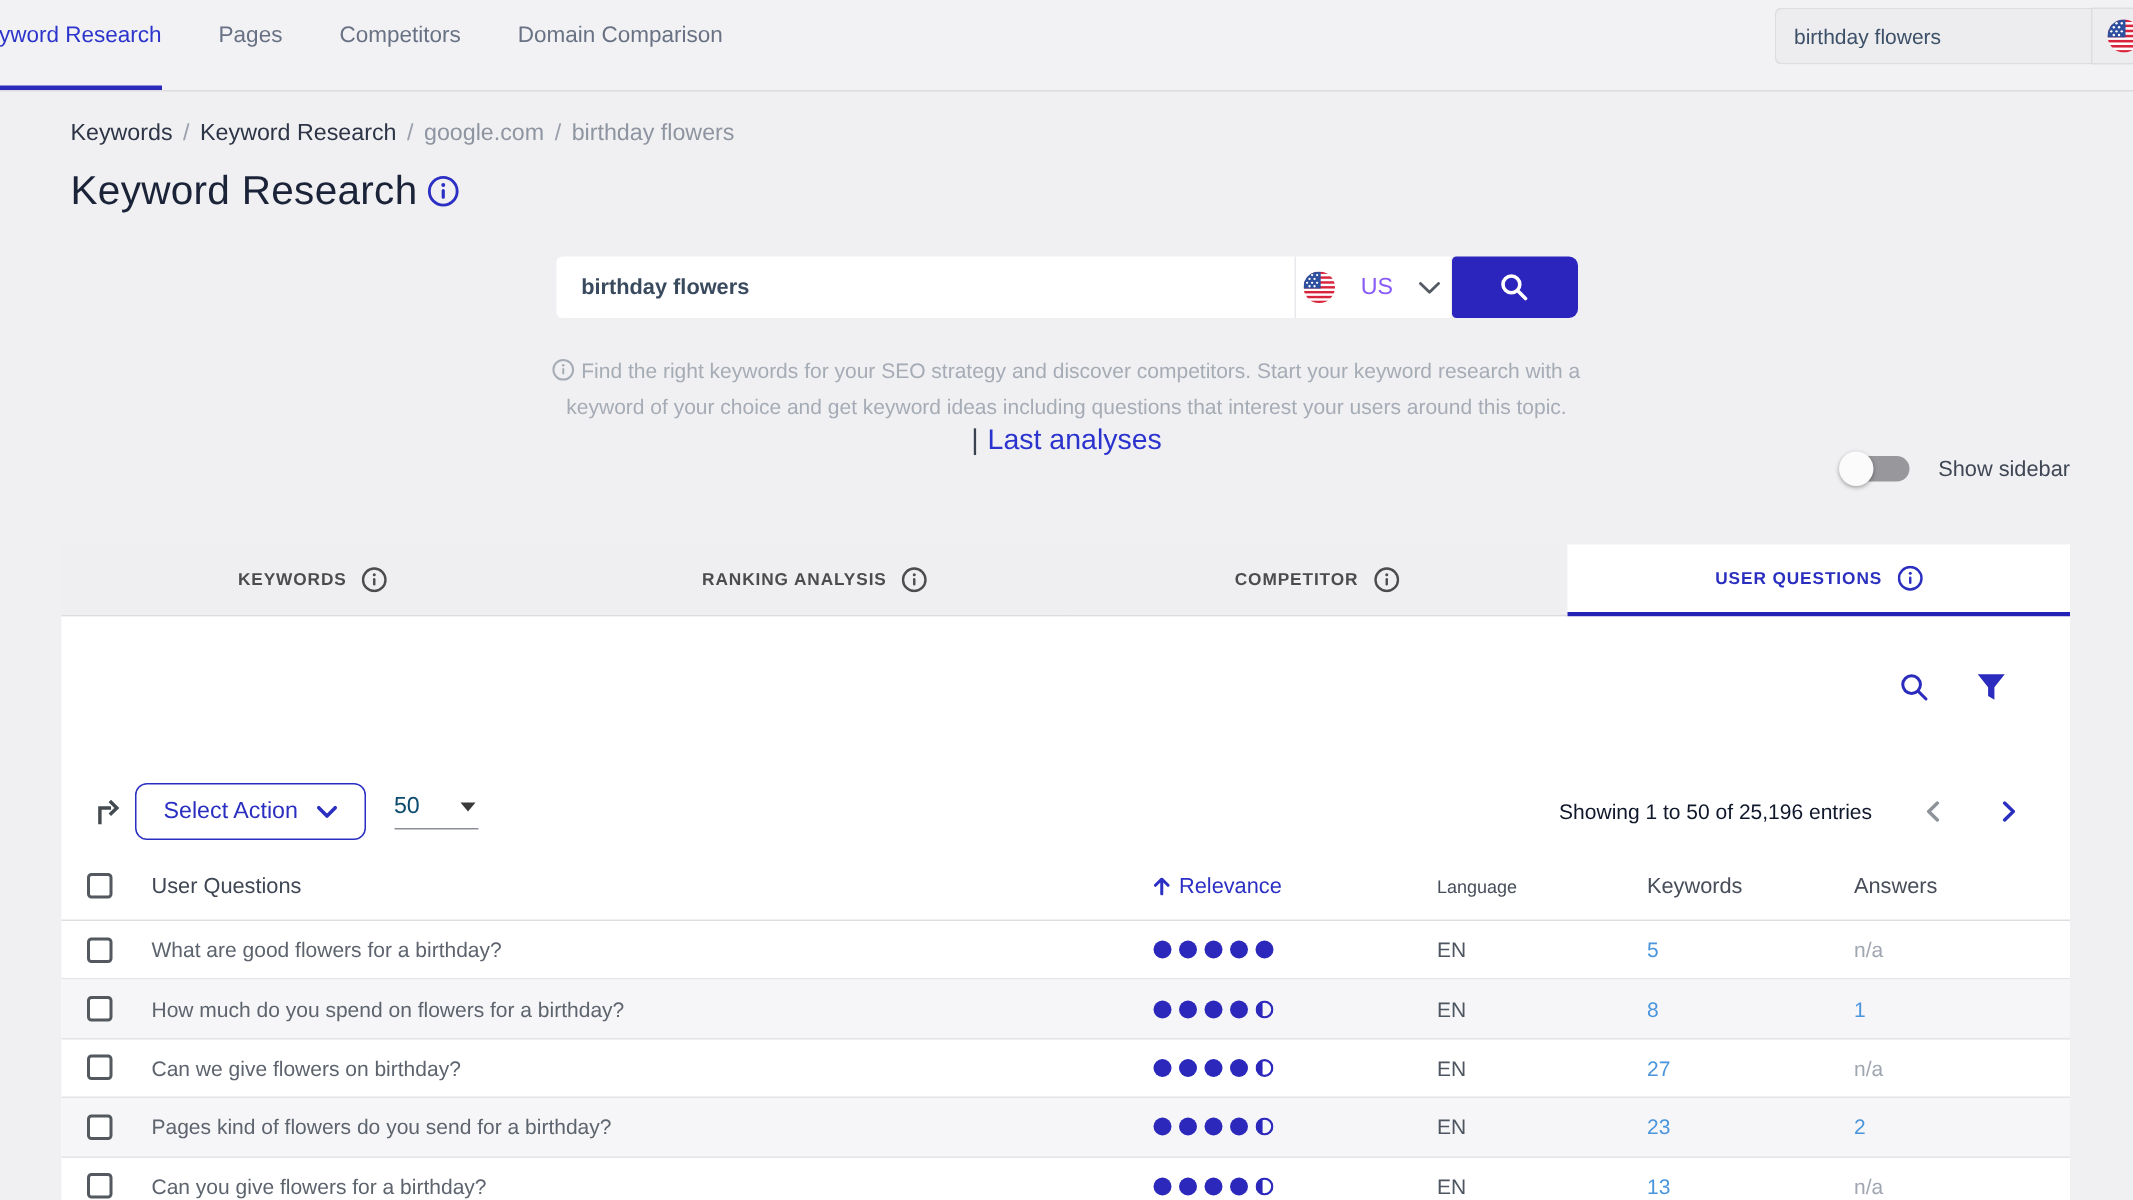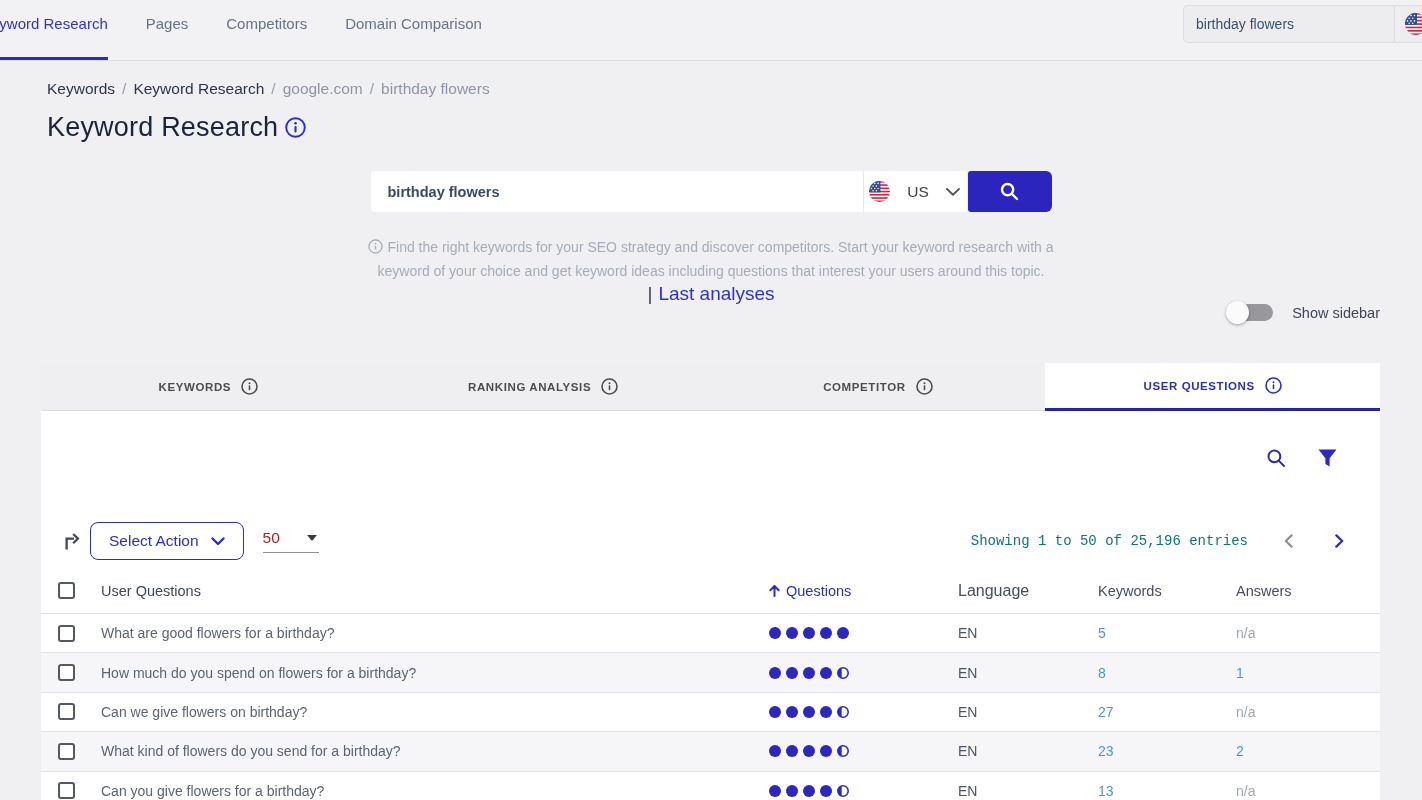--- a/index.html
+++ b/index.html
@@ -21,21 +21,21 @@
   .breadcrumb .crumb-dark { color:#2d3547; cursor:pointer; }
   .breadcrumb .sep { color:#9aa0ab; margin:0 7px; }
   .title-row { display:flex; align-items:center; margin:14px 0 0 47px; }
   .page-title { font-size:27px; font-weight:500; color:#1a2338; letter-spacing:0.2px; }
   .title-info { margin-left:7px; display:flex; }
 
   
   .hero-search { display:flex; width:681px; height:41px; margin:28px auto 0 auto; }
   .hero-input { flex:1; background:#fff; border:none; border-radius:4px 0 0 4px; font-family:"Liberation Sans",sans-serif; font-size:14.5px; font-weight:600; color:#3a4a5e; padding:0 17px; outline:none; }
   .hero-region { width:104px; background:#fff; border-left:1px solid #e9e9ed; display:flex; align-items:center; justify-content:space-between; padding:0 6px 0 5px; cursor:pointer; }
-  .hero-region .region-code { font-size:15.5px; color:#404040; }
+  .hero-region .region-code { font-size:15.5px; color:#8b5cf6; }
   .hero-btn { width:84px; background:#2b24bd; border:none; border-radius:3px 6px 6px 3px; margin-left:1px; display:flex; align-items:center; justify-content:center; cursor:pointer; }
   .hero-info { margin-top:24px; text-align:center; font-size:14px; color:#a6acb6; line-height:22.2px; }
   .hero-info .inline-info-icon { display:inline-block; vertical-align:-2px; margin-right:4px; }
   .last-analyses-row { margin-top:1px; text-align:center; font-size:19px; font-weight:500; }
   .last-analyses-row .pipe { color:#3a4150; margin-right:6px; }
   .last-analyses-row .last-analyses { color:#2b33cf; cursor:pointer; text-decoration:none; }
 
   
   .toggle-row { position:absolute; top:304px; left:0; width:1380px; display:flex; justify-content:flex-end; align-items:center; }
   .toggle { position:relative; width:45px; height:17px; background:#97979c; border-radius:9px; cursor:pointer; }
@@ -49,42 +49,42 @@
 
   
   .panel { margin-left:41px; width:1339px; background:#fff; height:408px; position:relative; }
   .panel-icons { display:flex; justify-content:flex-end; align-items:center; gap:31px; padding:37px 43px 0 0; }
   .panel-icons .picon { cursor:pointer; display:flex; }
 
   .actions-row { display:flex; align-items:center; margin-top:53px; padding:0 0 0 24px; }
   .export-icon { display:flex; cursor:pointer; }
   .select-action-btn { margin-left:10px; height:38px; background:#fff; border:1.5px solid #2b2fc0; border-radius:8px; display:flex; align-items:center; gap:12px; padding:0 18px 0 18px; font-size:15.5px; color:#2b2fc0; cursor:pointer; font-family:"Liberation Sans",sans-serif; }
   .pagesize { margin-left:19px; position:relative; width:56px; border-bottom:1px solid #8b9097; padding-bottom:5px; cursor:pointer; }
-  .pagesize .ps-value { font-size:15.5px; color:#b91c1c; }
+  .pagesize .ps-value { font-size:15.5px; color:#0c4a6e; }
   .pagesize .ps-arrow { position:absolute; right:2px; top:6px; width:0; height:0; border-left:5px solid transparent; border-right:5px solid transparent; border-top:6px solid #3a3a3a; }
   .actions-right { margin-left:auto; display:flex; align-items:center; padding-right:36px; }
-  .showing-text { font-size:14px; color:#0f766e;font-family:Liberation Mono, monospace; }
+  .showing-text { font-size:14px; color:#0f172a; }
   .pg-chevron { display:flex; cursor:pointer; }
   .pg-prev { margin-left:36px; }
   .pg-next { margin-left:42px; }
 
   
   .qtable { margin-top:8px; }
   .trow { display:flex; align-items:center; height:39.4px; border-bottom:1px solid #e4e4e8; }
   .trow.thead { height:45.6px; border-bottom:1px solid #dfdfe3; }
   .trow.striped { background:#f6f6f8; }
   .col-check { width:60px; display:flex; padding-left:17px; }
   .checkbox { width:17px; height:17px; border:2px solid #53595f; border-radius:3px; background:#fff; cursor:pointer; }
   .col-q { width:668px; font-size:14px; color:#5d646e; }
   .thead .col-q { color:#3f4754; font-size:14.5px; }
   .col-rel { width:189px; display:flex; align-items:center; gap:5px; }
   .thead .col-rel { gap:6px; }
   .rel-label { font-size:14.5px; color:#2b2fc4; cursor:pointer; }
   .col-lang { width:140px; font-size:14px; color:#4d5560; }
-  .thead .col-lang { color:#474e5a; font-size:16px; }
+  .thead .col-lang { color:#474e5a; font-size:12px; }
   .col-kw { width:138px; font-size:14px; }
   .col-ans { flex:1; font-size:14px; }
   .thead .col-kw, .thead .col-ans { color:#474e5a; font-size:14.5px; }
   .num-link { color:#4a95dc; cursor:pointer; text-decoration:none; }
   .na { color:#a1a7b1; }
   .dot { width:12px; height:12px; border-radius:50%; background:#2b28bb; }
   .trow.partial { height:9px; border-bottom:none; }
 </style>
 </head>
 <body>
@@ -299,21 +299,21 @@
   <div class="qtable" id="qtable">
       <div class="trow thead">
         <div class="col-check">
           <span class="checkbox"></span>
         </div>
         <div class="col-q">User Questions</div>
         <div class="col-rel">
           <svg width="11" height="12" viewBox="0 0 11 12" fill="none">
             <path d="M5.5 11 V2 M1.3 5.2 L5.5 1 L9.7 5.2" stroke="#2b2fc4" stroke-width="2" stroke-linecap="round" stroke-linejoin="round"></path>
           </svg>
-          <span class="rel-label">Questions</span>
+          <span class="rel-label">Relevance</span>
         </div>
         <div class="col-lang">Language</div>
         <div class="col-kw">Keywords</div>
         <div class="col-ans">Answers</div>
       </div>
       <div class="trow">
         <div class="col-check">
           <span class="checkbox"></span>
         </div>
         <div class="col-q">What are good flowers for a birthday?</div>
@@ -363,21 +363,21 @@
           </svg>
         </div>
         <div class="col-lang">EN</div>
         <div class="col-kw"><a class="num-link">27</a></div>
         <div class="col-ans"><span class="na">n/a</span></div>
       </div>
       <div class="trow striped">
         <div class="col-check">
           <span class="checkbox"></span>
         </div>
-        <div class="col-q">What kind of flowers do you send for a birthday?</div>
+        <div class="col-q">Pages kind of flowers do you send for a birthday?</div>
         <div class="col-rel">
           <span class="dot"></span>
           <span class="dot"></span>
           <span class="dot"></span>
           <span class="dot"></span>
           <svg width="12" height="12" viewBox="0 0 12 12">
             <path d="M4.7 0.97 A5.2 5.2 0 0 0 4.7 11.03 Z" fill="#2b28bb"></path>
             <circle cx="6" cy="6" r="5.2" fill="none" stroke="#2b28bb" stroke-width="1.55"></circle>
           </svg>
         </div>

